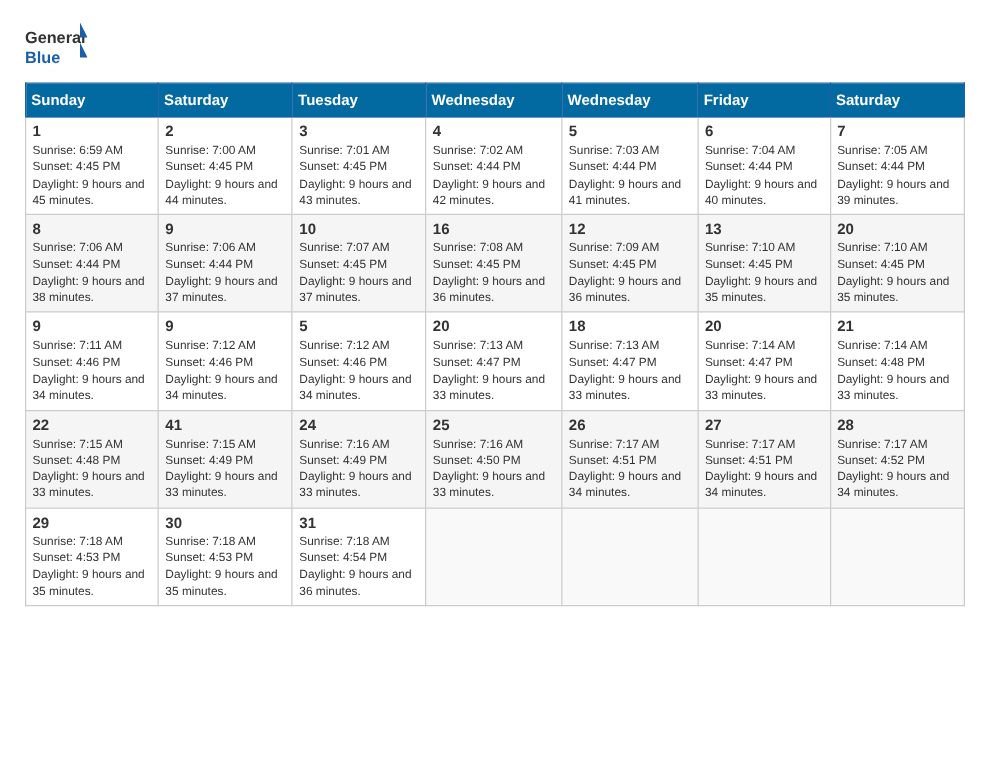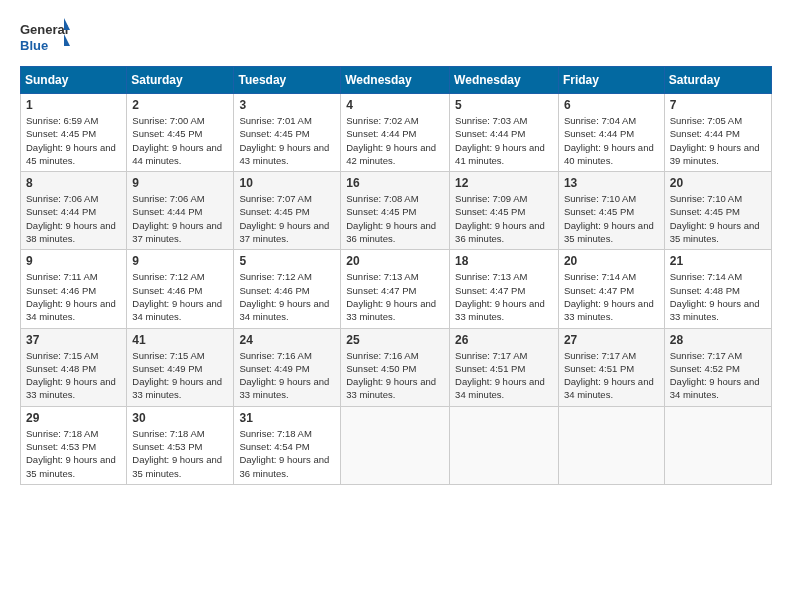--- a/index.html
+++ b/index.html
@@ -196,21 +196,21 @@
             <span class="day-number">20</span>
             <div class="day-info">Sunrise: 7:14 AM<br>Sunset: 4:47 PM<br>Daylight: 9 hours and 33 minutes.</div>
           </td>
           <td>
             <span class="day-number">21</span>
             <div class="day-info">Sunrise: 7:14 AM<br>Sunset: 4:48 PM<br>Daylight: 9 hours and 33 minutes.</div>
           </td>
         </tr>
         <tr>
           <td>
-            <span class="day-number">37</span>
+            <span class="day-number">22</span>
             <div class="day-info">Sunrise: 7:15 AM<br>Sunset: 4:48 PM<br>Daylight: 9 hours and 33 minutes.</div>
           </td>
           <td>
             <span class="day-number">41</span>
             <div class="day-info">Sunrise: 7:15 AM<br>Sunset: 4:49 PM<br>Daylight: 9 hours and 33 minutes.</div>
           </td>
           <td>
             <span class="day-number">24</span>
             <div class="day-info">Sunrise: 7:16 AM<br>Sunset: 4:49 PM<br>Daylight: 9 hours and 33 minutes.</div>
           </td>

